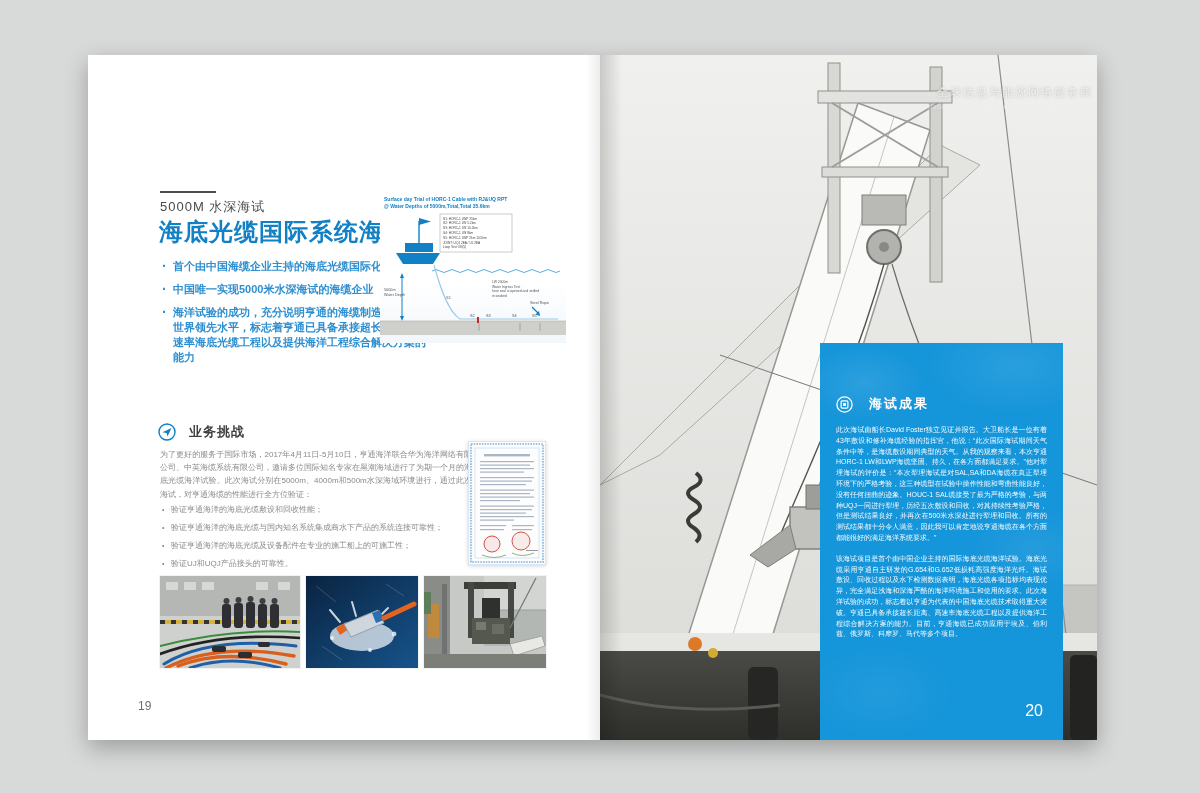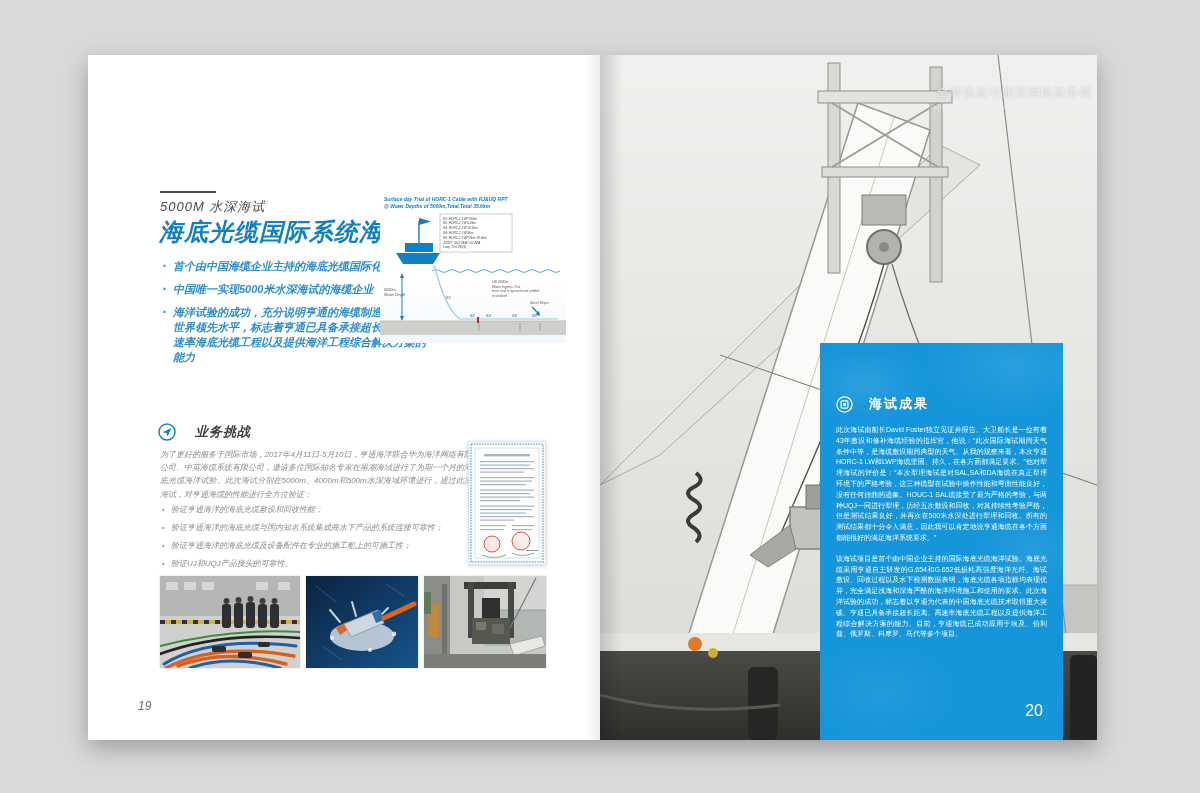--- a/index.html
+++ b/index.html
@@ -1,41 +1,41 @@
 <!DOCTYPE html>
 <html><head>
 <meta charset="utf-8">
 <style>
   html,body{margin:0;padding:0;background:#d8d9d9;}
   *{box-sizing:border-box;}
   body{font-family:"Liberation Sans","DejaVu Sans",sans-serif;}
   .canvas{position:relative;width:1200px;height:793px;background:#d8d9d9;overflow:hidden;}
   .spread{position:absolute;left:88px;top:55px;width:1009px;height:685px;background:#fff;box-shadow:0 8px 22px rgba(0,0,0,.28);}
   .page{position:absolute;top:0;height:685px;overflow:hidden;}
-  .page-left{left:0;width:512px;background:#fff;font-style:italic;}
+  .page-left{left:0;width:512px;background:#fff;}
   .page-right{left:512px;width:497px;background:#c2410c;}
   .page-right::before{content:"";position:absolute;left:0;top:0;width:22px;height:100%;
     background:linear-gradient(90deg,rgba(0,0,0,.16),rgba(0,0,0,0));z-index:5;pointer-events:none;}
   .page-left::after{content:"";position:absolute;right:0;top:0;width:14px;height:100%;
     background:linear-gradient(270deg,rgba(0,0,0,.07),rgba(0,0,0,0));pointer-events:none;}
 
   
   .kicker-line{position:absolute;left:72px;top:136px;width:56px;height:2px;background:#4d4d4d;}
   .kicker{position:absolute;left:72px;top:143px;font-size:13px;color:#4a4a4a;letter-spacing:1px;}
   .headline{position:absolute;left:71px;top:161px;font-size:24px;font-weight:bold;color:#1280c4;letter-spacing:1px;}
   .highlights{position:absolute;left:74px;top:204px;width:272px;margin:0;padding:0;list-style:none;}
   .highlights li{position:relative;padding-left:11px;margin-bottom:8px;font-size:11px;font-weight:bold;
     color:#2e8fd0;line-height:15px;}
   .highlights li::before{content:"·";position:absolute;left:0;top:0;font-size:14px;color:#2e8fd0;}
 
   .diagram{position:absolute;left:292px;top:136px;width:186px;height:152px;
     background:linear-gradient(180deg,#ffffff 60%,#f2f7fb);}
   .intro{position:absolute;left:72px;top:318px;width:402px;font-size:8px;line-height:13.2px;
     color:#8f8f8f;text-align:justify;margin:0;}
-  .section-head{position:absolute;left:70px;top:368px;display:flex;align-items:center;gap:19px;}
+  .section-head{position:absolute;left:70px;top:368px;display:flex;align-items:center;gap:13px;}
   .section-head .ico{width:18px;height:18px;}
   .section-head .lbl{font-size:13px;font-weight:bold;color:#3f3f3f;letter-spacing:1px;}
   .challenge-p{position:absolute;left:72px;top:393px;width:312px;font-size:8px;line-height:13.2px;
     color:#8a8a8a;text-align:justify;margin:0;}
   .gray-bullets{position:absolute;left:74px;top:449px;width:330px;margin:0;padding:0;list-style:none;}
   .gray-bullets li{position:relative;padding-left:9px;margin-bottom:7px;font-size:8px;line-height:11px;color:#8a8a8a;}
   .gray-bullets li::before{content:"•";position:absolute;left:0;top:0;font-size:7px;color:#8a8a8a;}
   .certificate{position:absolute;left:380px;top:386px;width:78px;height:124px;
     box-shadow:0 1px 4px rgba(0,0,0,.18);}
   .photo-strip{position:absolute;left:72px;top:521px;display:flex;gap:6px;}

